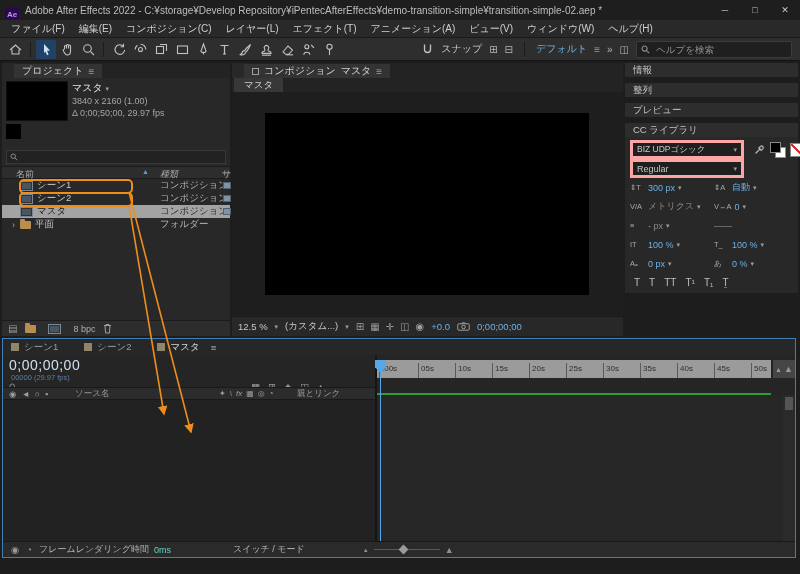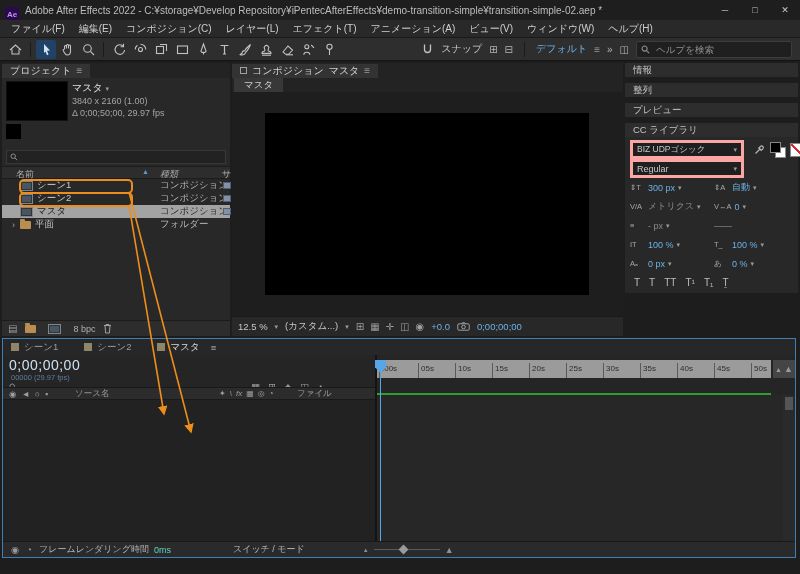--- a/index.html
+++ b/index.html
@@ -25,21 +25,21 @@
   .tb-right{margin-left:auto;display:flex;align-items:center;gap:7px;}
   .tb-glyph{color:#b5b5b5;font-size:10px;}
   .snap-label{font-size:10px;color:#c8c8c8;}
   .ws-label{color:#6cb2e6;font-size:10px;}
   .search-box{width:146px;height:15px;background:#1f1f1f;border:1px solid #3c3c3c;border-radius:2px;display:flex;align-items:center;gap:4px;padding:0 4px;margin-right:3px;}
   .search-input{flex:1;background:transparent;border:none;outline:none;color:#bbb;font-size:9.5px;font-family:inherit;}
   .search-input::placeholder{color:#909090;}
 
   
   .panel{position:absolute;background:#282828;}
-  .ptab-row{height:15px;background:#232323;display:flex;align-items:center;}
+  .ptab-row{height:15px;background:#232323;display:flex;align-items:flex-end;margin-left:12px;}
   .ptab{background:#333333;display:flex;align-items:center;padding:0 8px;gap:5px;font-size:10px;color:#d2d2d2;}
   .ham{color:#9a9a9a;font-size:10px;}
   .dd{color:#9a9a9a;font-size:7px;}
 
   
   .pj-info{position:absolute;top:15px;left:0;right:0;height:44px;}
   .pj-thumb{position:absolute;left:4px;top:3px;width:60px;height:38px;background:#000;border:1px solid #111;}
   .pj-meta{position:absolute;left:70px;top:4px;line-height:12px;}
   .pj-name{color:#e0e0e0;font-size:10px;}
   .pj-dim,.pj-dur{color:#a5a5a5;font-size:9px;}
@@ -556,21 +556,21 @@
       <span class="tc-src">ソース名</span>
       <span class="tc-sw">
 
       <i>✦</i>
           <i>\</i>
           <i>fx</i>
           <i>▦</i>
           <i>◎</i>
           <i>◔</i>
         </span>
-      <span class="tc-parent">ファイル</span>
+      <span class="tc-parent">親とリンク</span>
     </div>
 
     <div class="tl-content-left"></div>
     <div class="tl-divider"></div>
 
     <div class="tl-rulerwrap">
       <div class="tl-ruler">
 
       <span class="tl-rlabel" style="left: 2px;">:00s</span>
           <span class="tl-rlabel" style="left: 41px;">05s</span>

